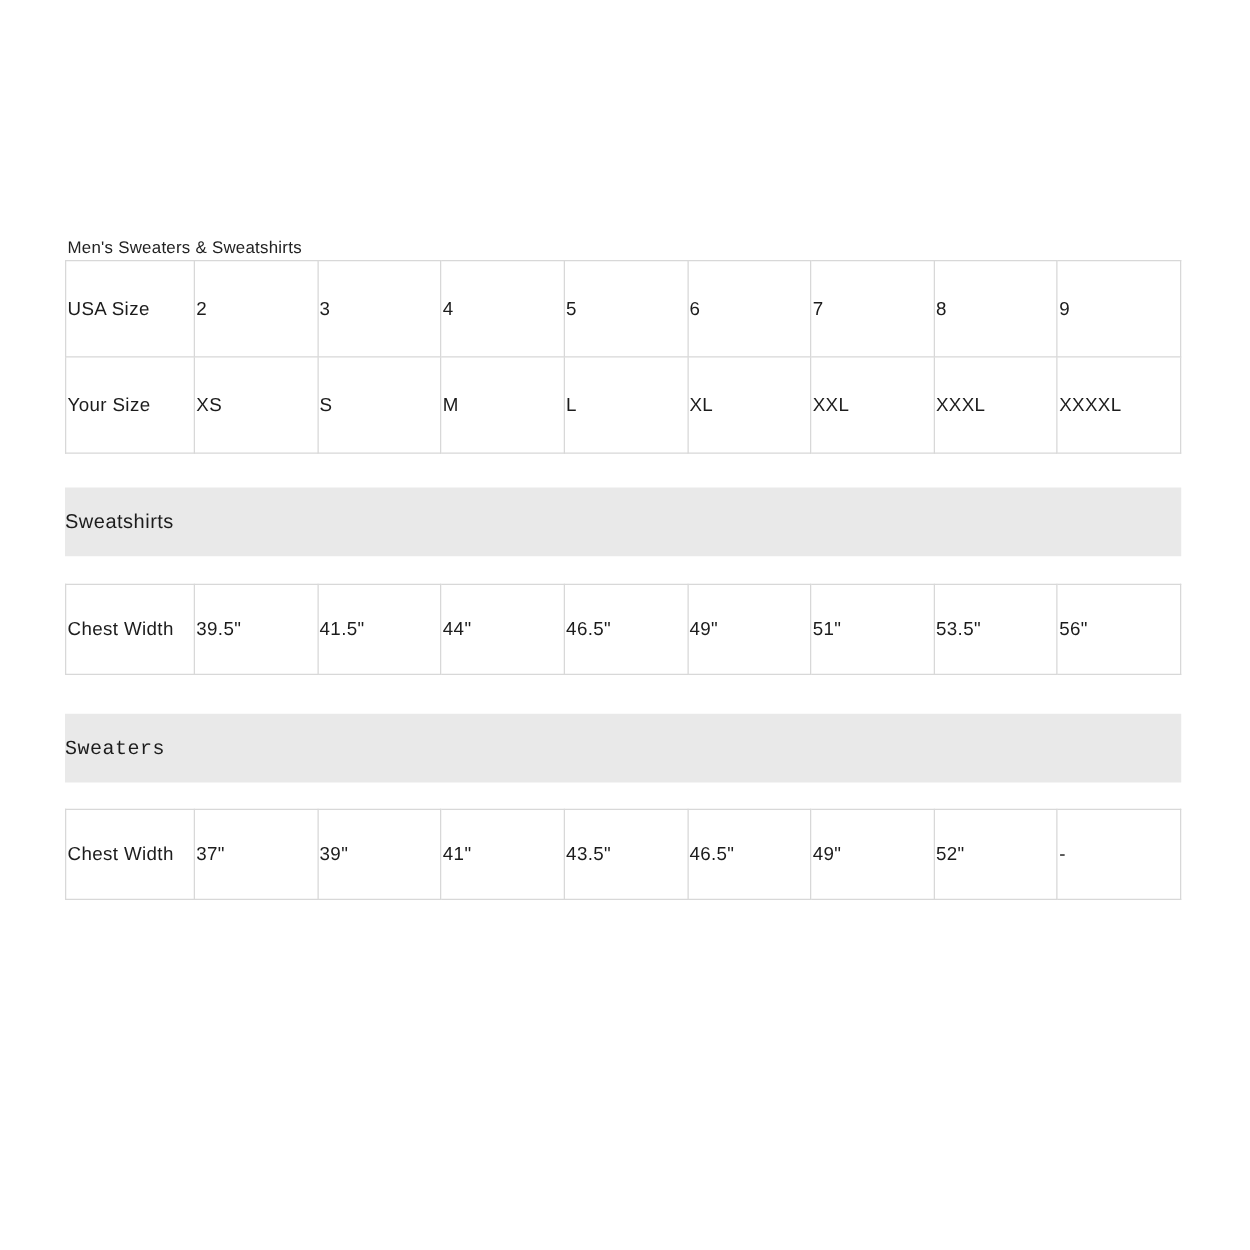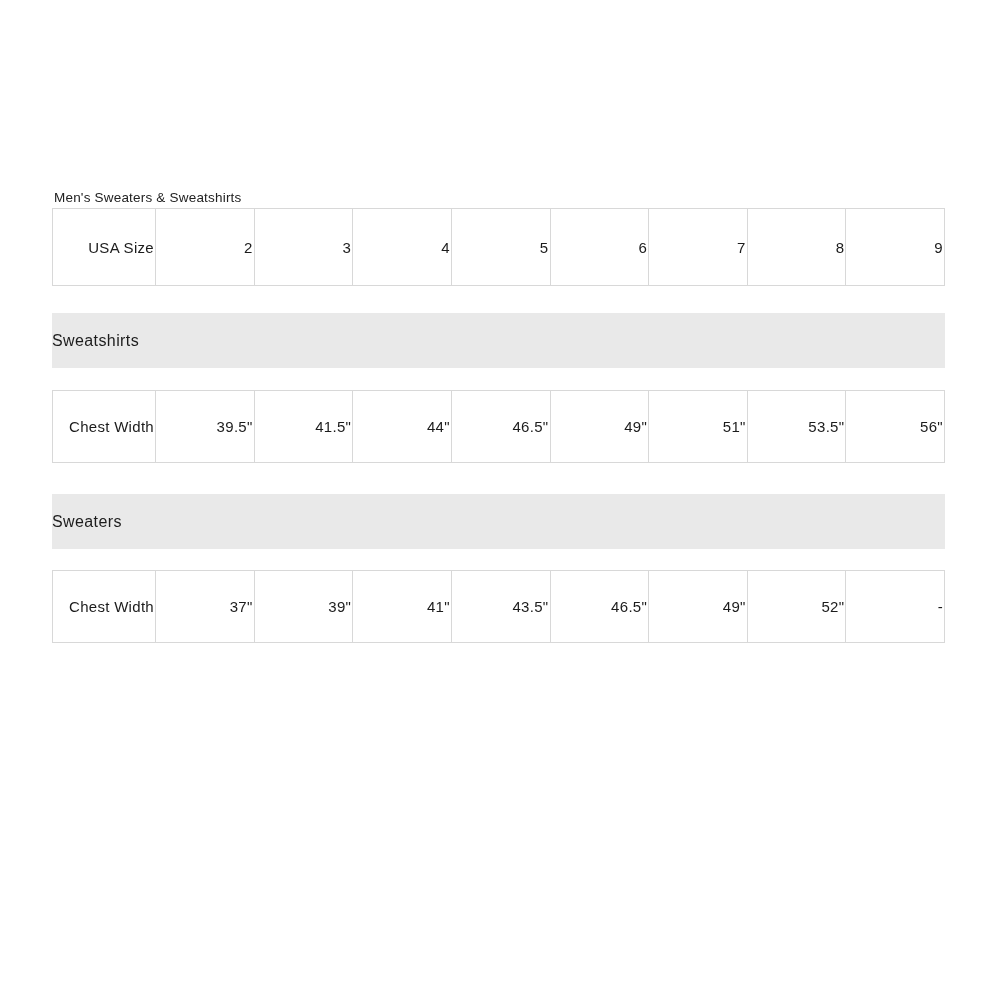--- a/index.html
+++ b/index.html
@@ -29,42 +29,42 @@
     margin: 0 0 2px 2px;
     letter-spacing: 0.2px;
   }
   table {
     width: 100%;
     border-collapse: collapse;
     table-layout: fixed;
   }
   td {
     border: 1px solid #d8d8d8;
-    text-align: right;
+    text-align: left;
     vertical-align: middle;
     font-size: 15px;
     background: #ffffff;
     color: #1c1c1c;
     letter-spacing: 0.3px;
     overflow: hidden;
   }
   .main-table td { height: 74px; }
   .row-table td  { height: 69px; }
   .section-bar {
     background: #e9e9e9;
     height: 55px;
     display: flex;
     align-items: center;
     box-sizing: border-box;
     font-size: 16px;
     letter-spacing: 0.4px;
     color: #1c1c1c;
   }
   .bar-1 { margin: 27px 0 22px 0; }
-  .bar-2 { margin: 31px 0 21px 0; }
+  .bar-2 { margin: 31px 0 21px 0; font-family: Liberation Mono, monospace; }
 </style>
 </head>
 <body>
 
 <div class="canvas">
   <div class="content">
 
     <div class="chart-title">Men's Sweaters &amp; Sweatshirts</div>
 
     <table class="main-table">
@@ -83,20 +83,31 @@
         <tr>
           <td>USA Size</td>
           <td>2</td>
           <td>3</td>
           <td>4</td>
           <td>5</td>
           <td>6</td>
           <td>7</td>
           <td>8</td>
           <td>9</td>
+        </tr>
+        <tr>
+          <td>Your Size</td>
+          <td>XS</td>
+          <td>S</td>
+          <td>M</td>
+          <td>L</td>
+          <td>XL</td>
+          <td>XXL</td>
+          <td>XXXL</td>
+          <td>XXXXL</td>
         </tr>
       </tbody>
     </table>
 
     <div class="section-bar bar-1">
       <span>Sweatshirts</span>
     </div>
 
     <table class="row-table">
       <colgroup>

